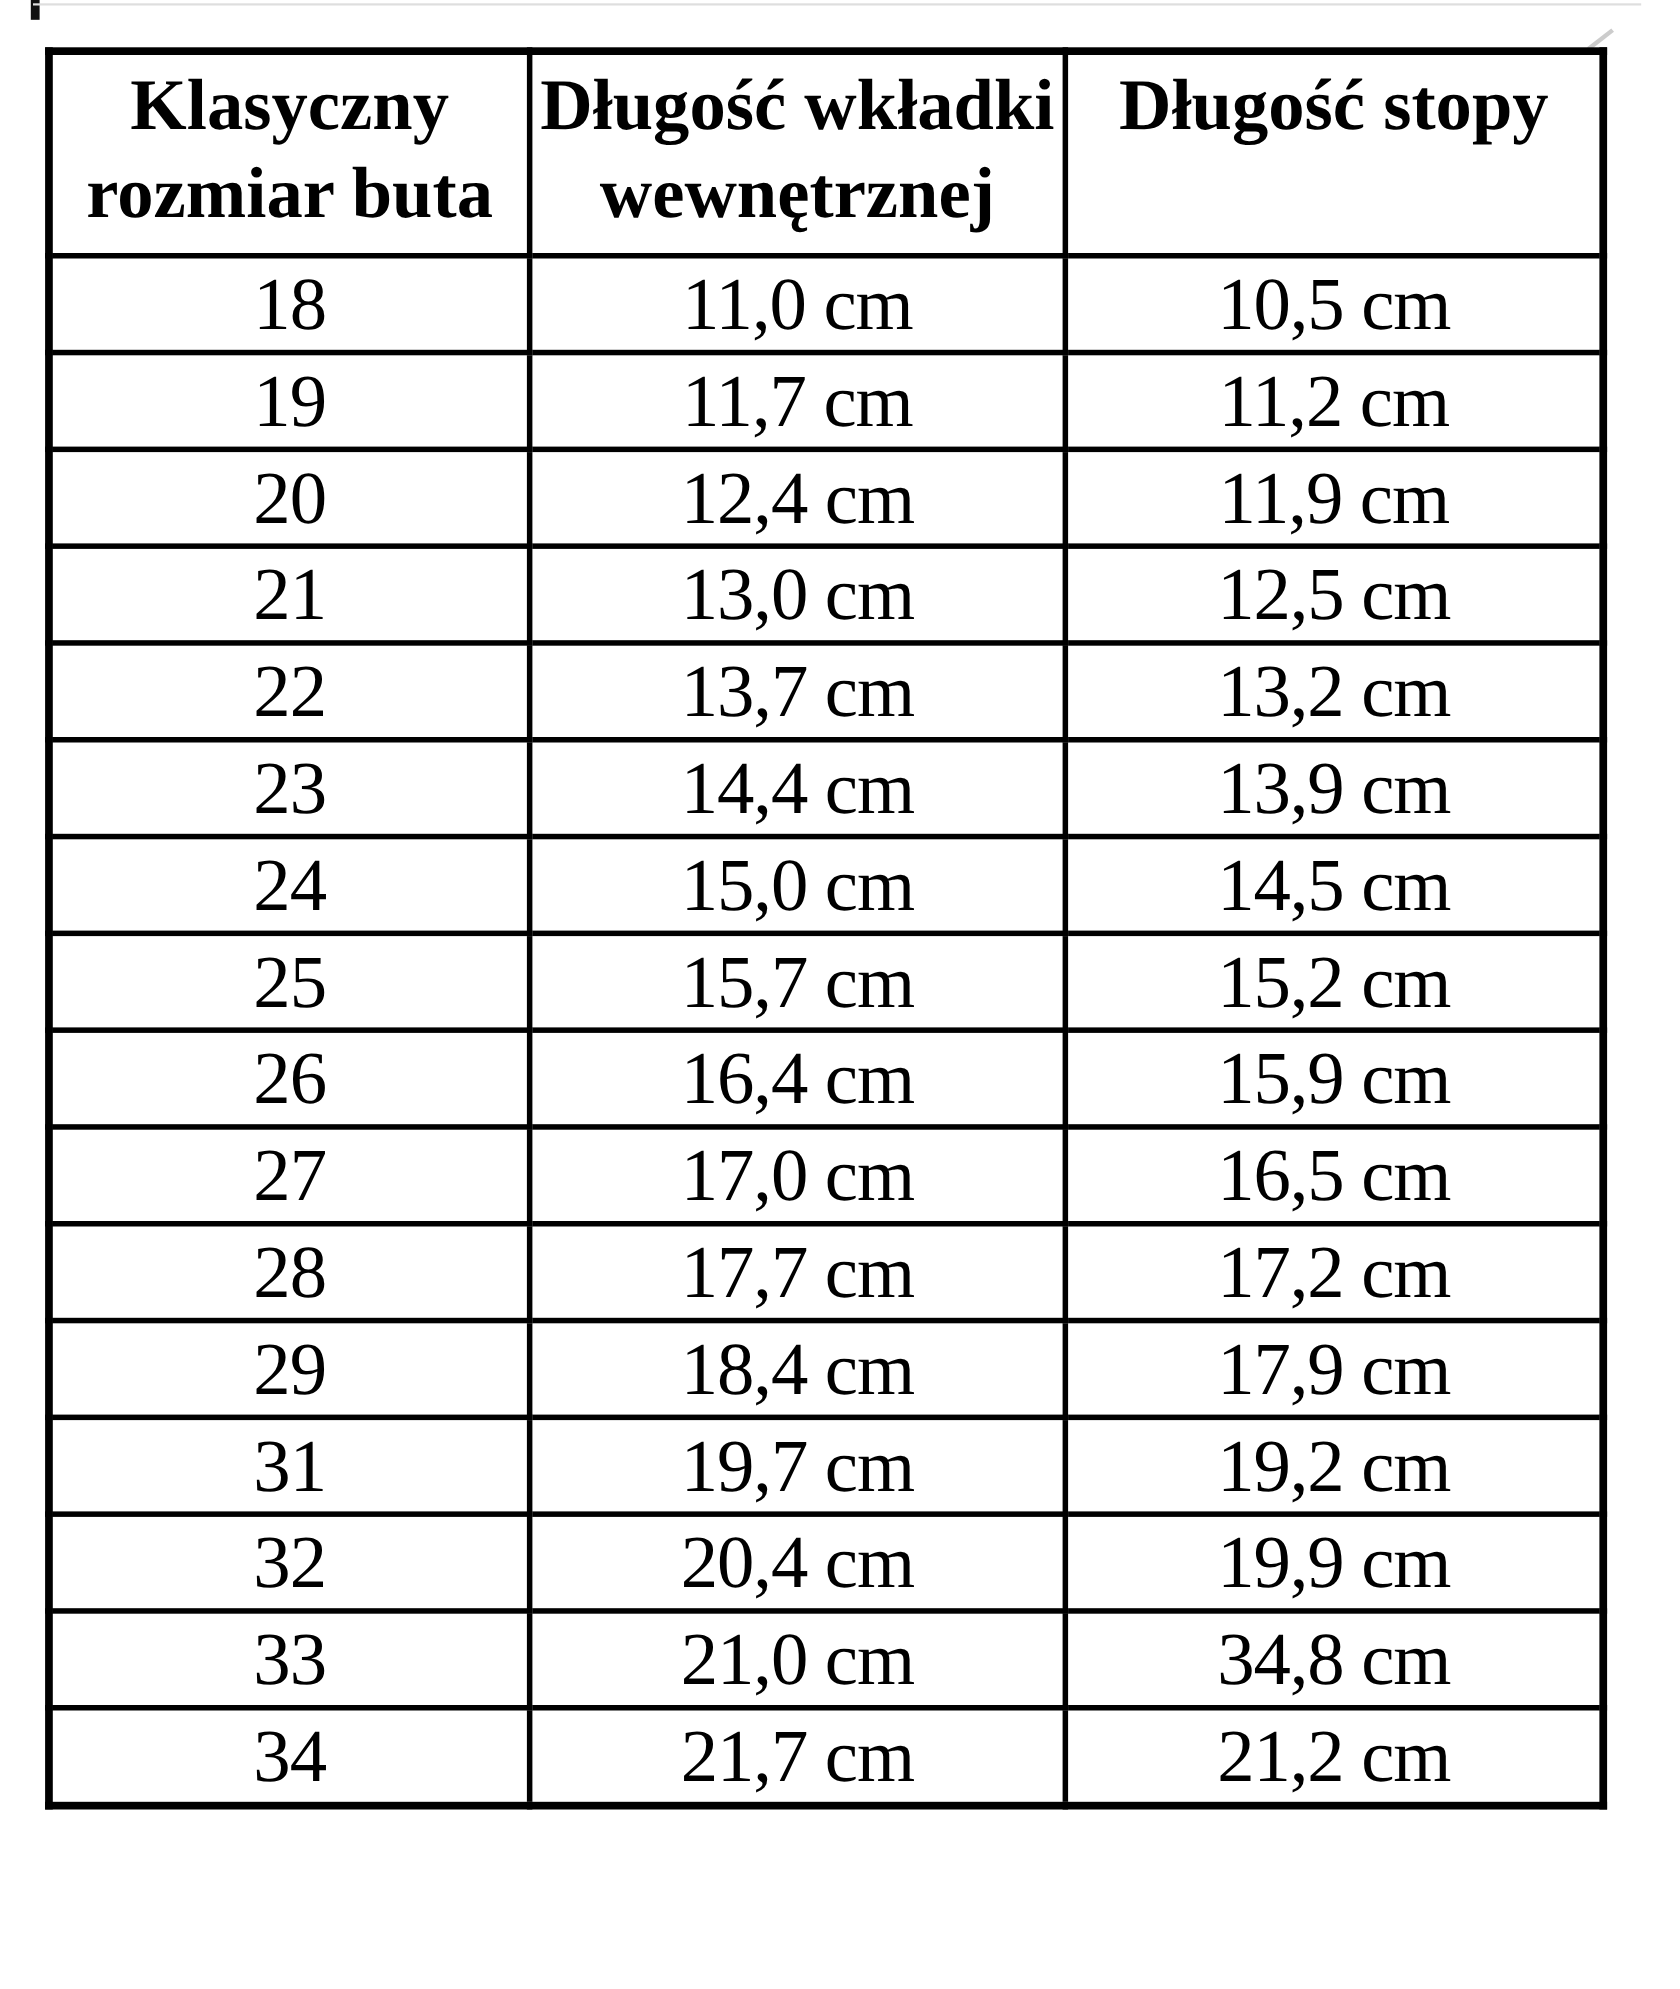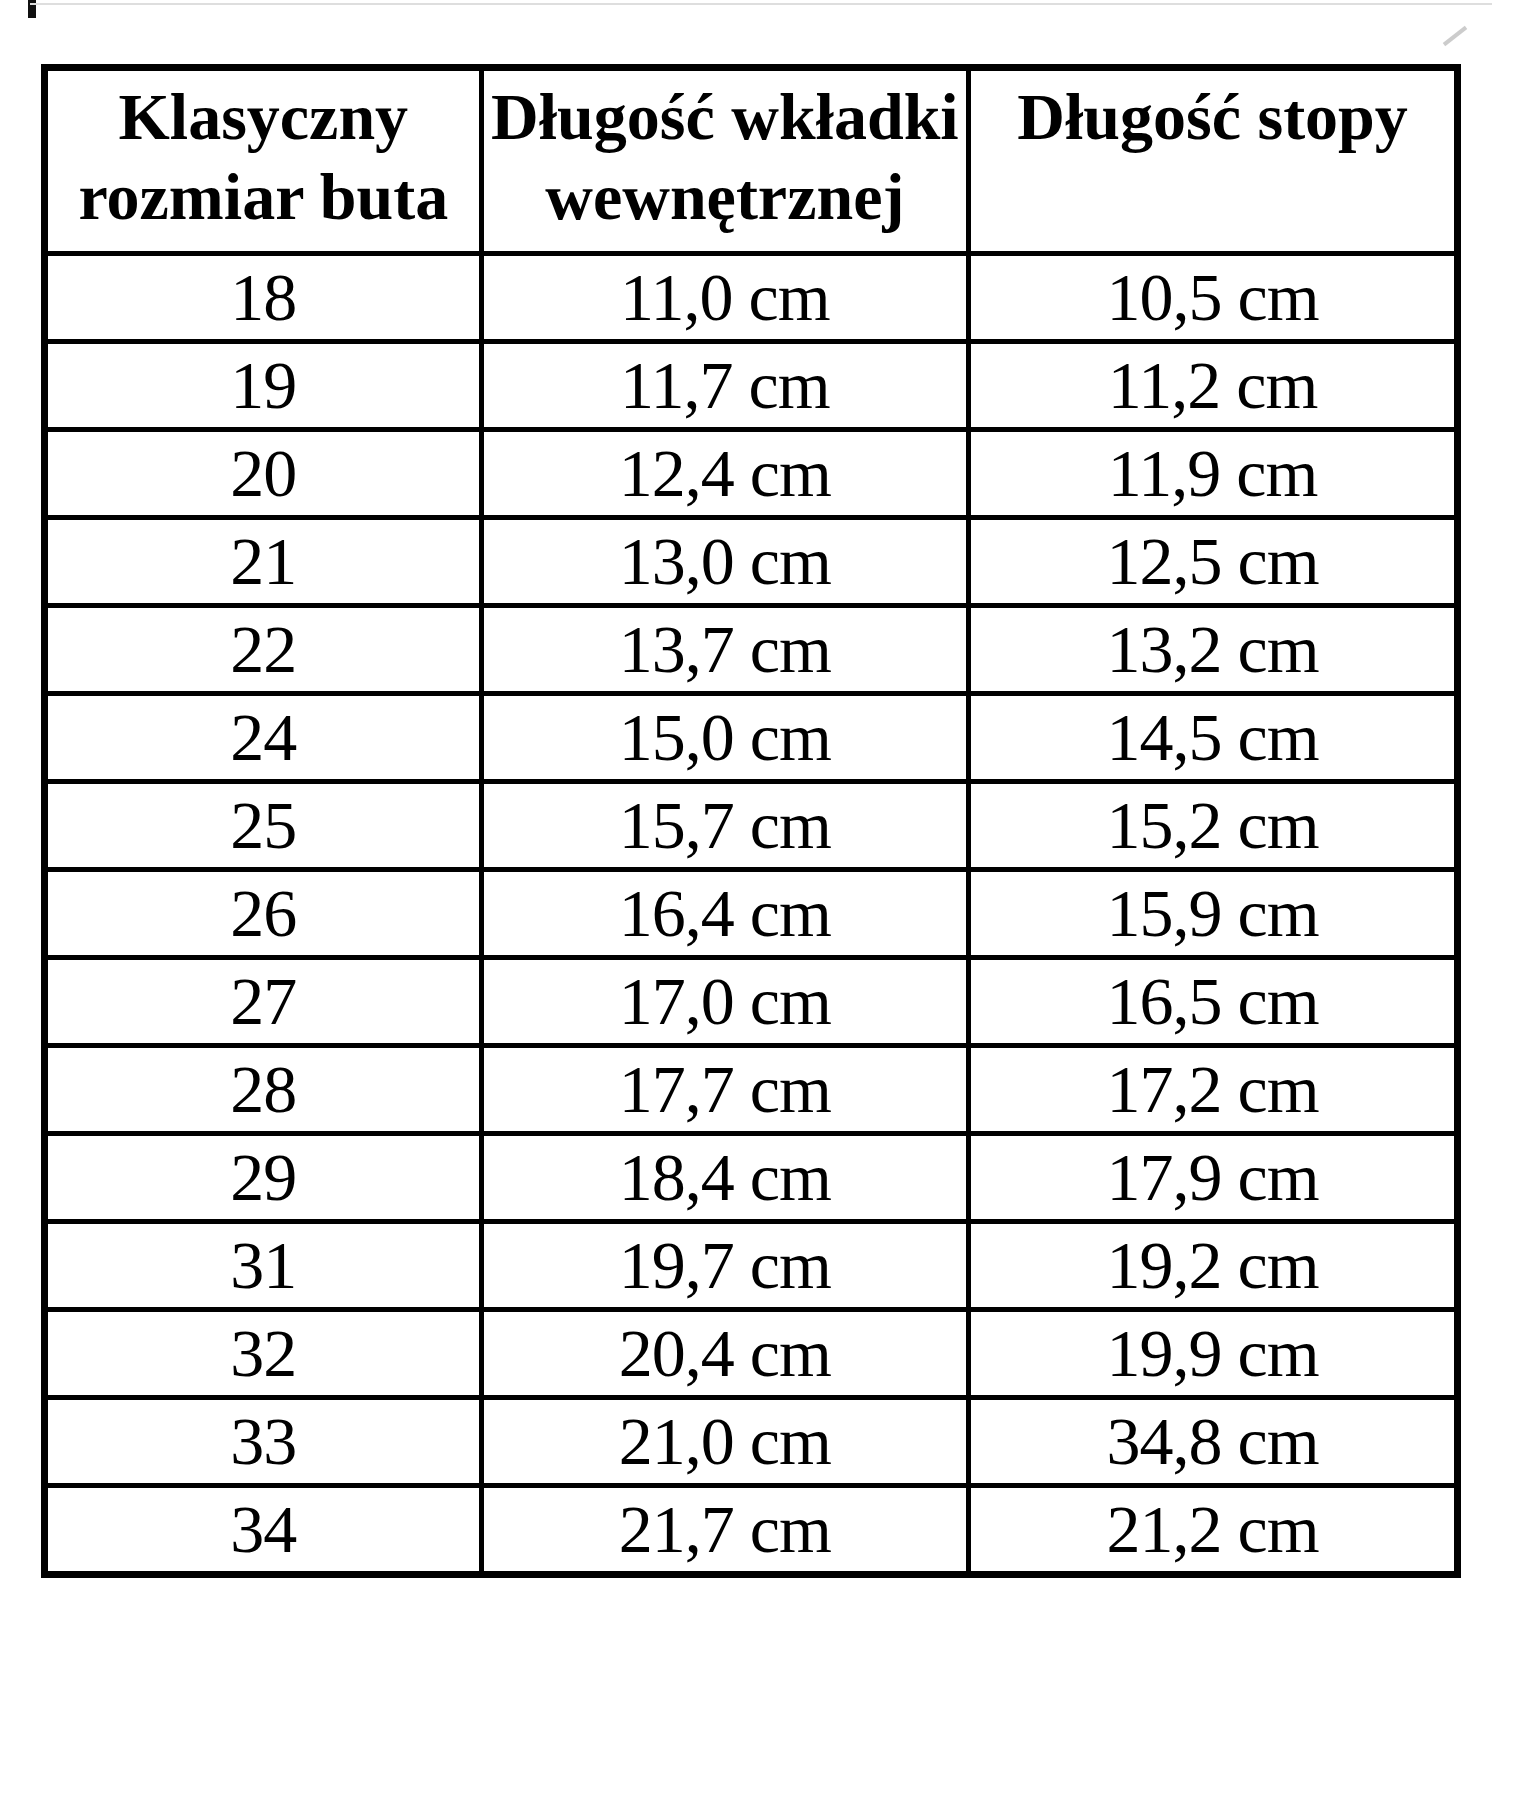--- a/index.html
+++ b/index.html
@@ -27,21 +27,21 @@
   }
   .artifact-corner {
     position: absolute;
     left: 1441px; top: 34px;
     width: 28px; height: 4px;
     background: #cccccc;
     transform: rotate(-38deg);
   }
   table.size-table {
     position: absolute;
-    left: 41px; top: 64px;
+    left: 41px; top: 43px;
     width: 1420px;
     border-collapse: collapse;
     table-layout: fixed;
     border: 7px solid #000000;
   }
   .size-table col.c1 { width: 30.9%; }
   .size-table col.c2 { width: 34.5%; }
   .size-table col.c3 { width: 34.6%; }
   .size-table th, .size-table td {
     border: 5px solid #000000;
@@ -116,20 +116,25 @@
         <td>21</td>
         <td>13,0 cm</td>
         <td>12,5 cm</td>
       </tr>
       <tr>
         <td>22</td>
         <td>13,7 cm</td>
         <td>13,2 cm</td>
       </tr>
       <tr>
+        <td>23</td>
+        <td>14,4 cm</td>
+        <td>13,9 cm</td>
+      </tr>
+      <tr>
         <td>24</td>
         <td>15,0 cm</td>
         <td>14,5 cm</td>
       </tr>
       <tr>
         <td>25</td>
         <td>15,7 cm</td>
         <td>15,2 cm</td>
       </tr>
       <tr>

